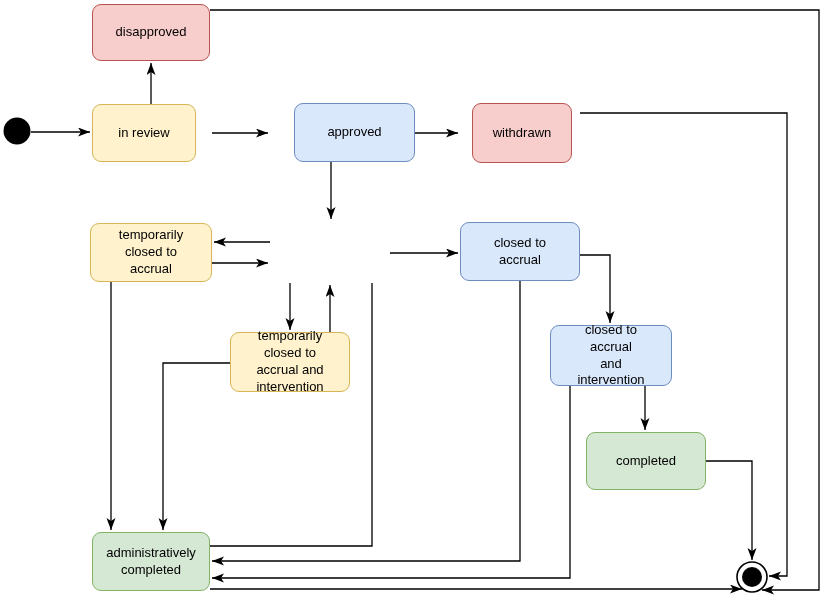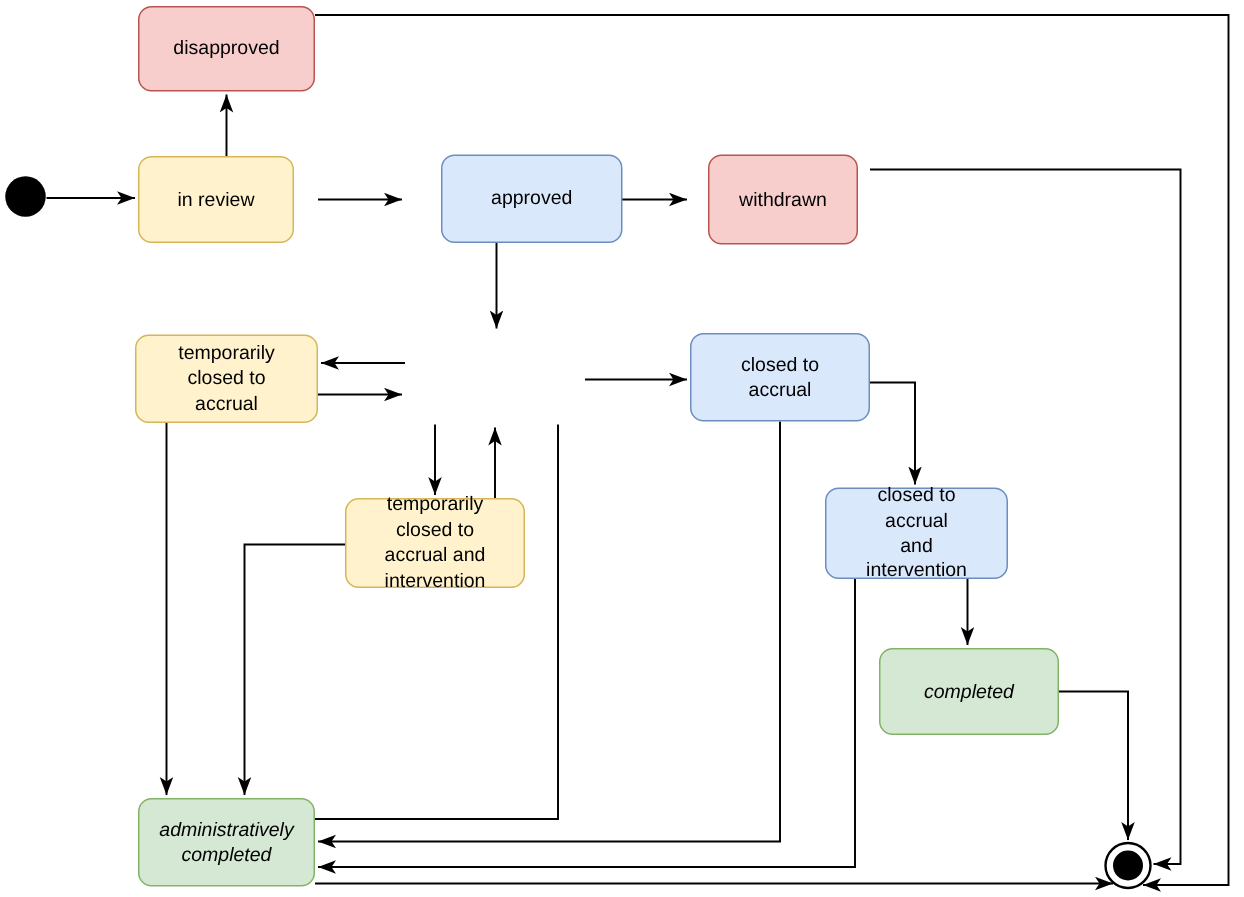--- a/index.html
+++ b/index.html
@@ -23,21 +23,21 @@
     line-height: 1.3;
     color: #000000;
     white-space: pre-line;
     border: 1px solid #000;
     border-radius: 9px;
     padding: 2px 17px;
   }
   .c-yellow { background: #FFF2CC; border-color: #D6B656; }
   .c-blue   { background: #DAE8FC; border-color: #6C8EBF; }
   .c-red    { background: #F8CECC; border-color: #B85450; }
-  .c-green  { background: #D5E8D4; border-color: #82B366; font-style: italic; }
+  .c-green  { background: #D5E8D4; border-color: #82B366; }
 </style>
 </head>
 <body>
 
 <div class="canvas">
 
   <svg class="edges-layer" width="829" height="598" viewBox="0 0 829 598">
     <defs>
       <marker id="arrow" markerUnits="userSpaceOnUse" markerWidth="14" markerHeight="11" refX="12" refY="4.5" orient="auto">
         <path d="M0,0 L12,4.5 L0,9 L3,4.5 Z" fill="#000000" stroke="none"></path>

